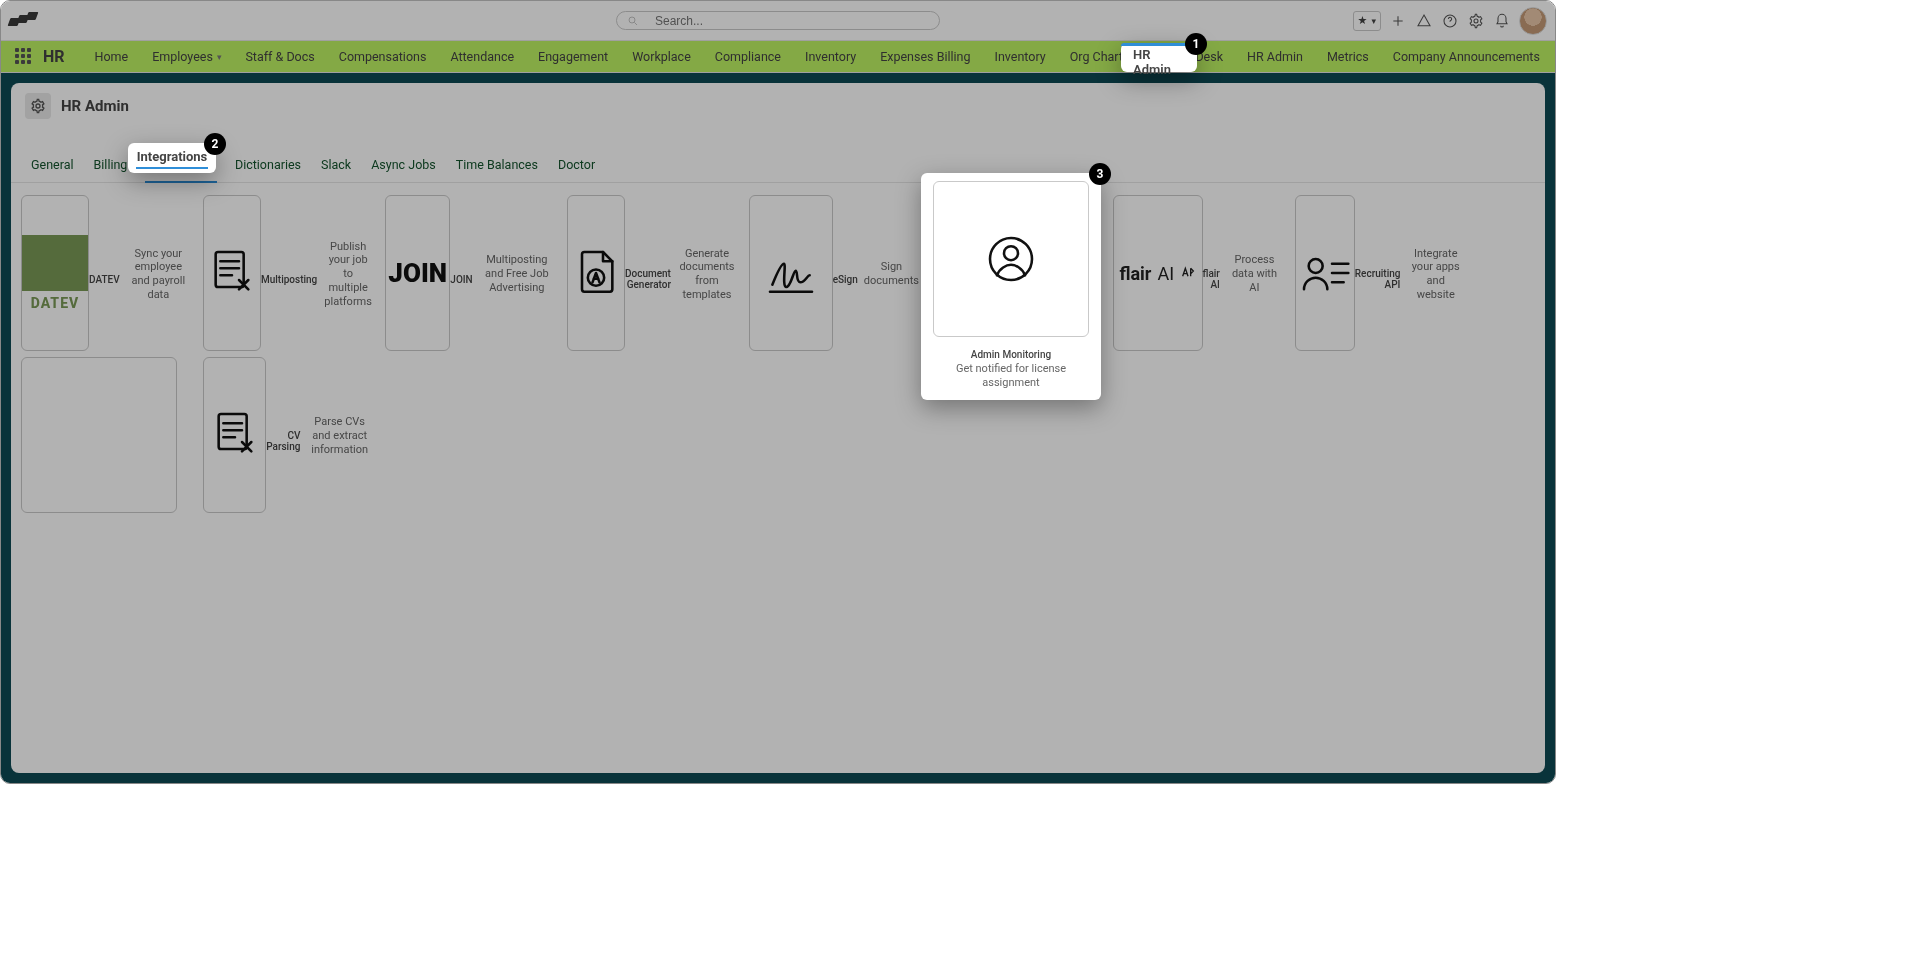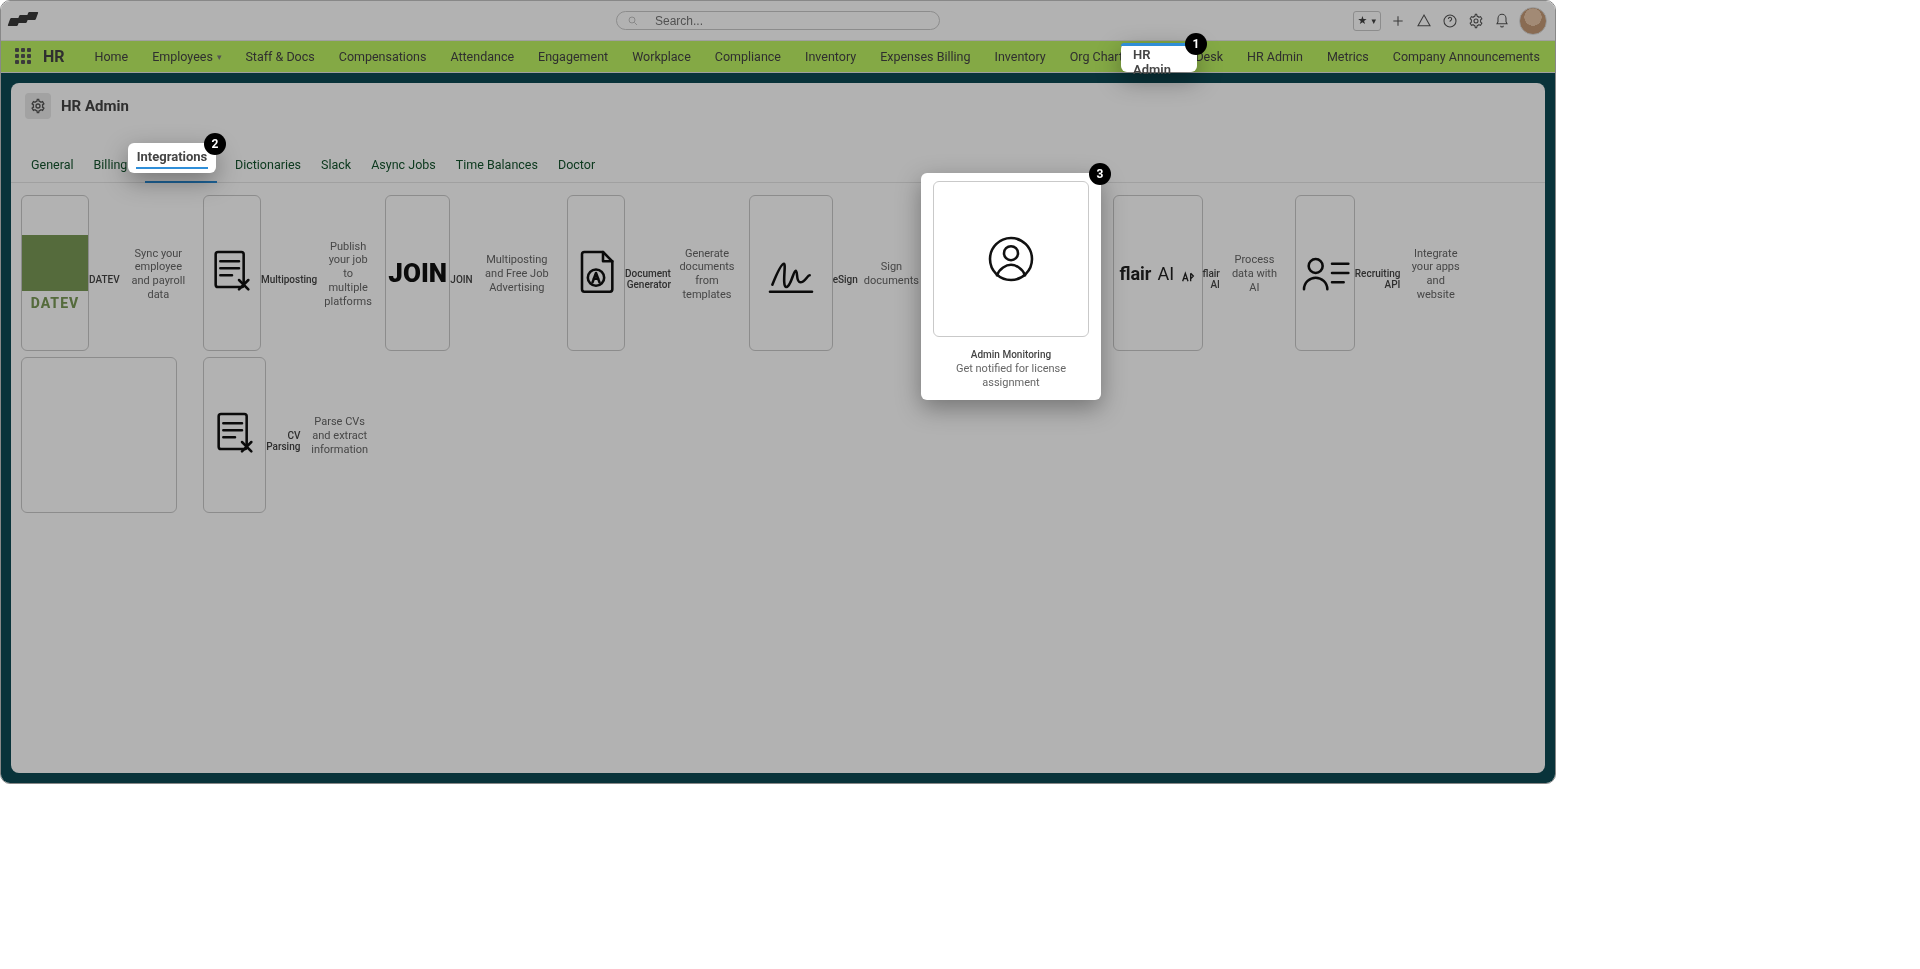--- a/index.html
+++ b/index.html
@@ -134,21 +134,21 @@
 
   
   .ic { width:56px; height:56px; }
   .ic svg { width:100%; height:100%; stroke:#111; fill:none; stroke-width:2.2; stroke-linecap:round; stroke-linejoin:round; }
 
   
   .datev { display:flex; flex-direction:column; align-items:center; gap:4px; }
   .datev-sq { width:66px; height:56px; background:#7a9a57; }
   .datev-txt { color:#7a9a57; font-weight:800; font-size:14px; letter-spacing:1px; }
   .join-txt { font-weight:900; font-size:26px; letter-spacing:0; color:#111; }
-  .flair-txt { font-weight:700; font-size:18px; color:#222; display:flex; align-items:flex-end; gap:6px; }
+  .flair-txt { font-weight:700; font-size:18px; color:#222; display:flex; align-items:flex-start; gap:6px; }
   .flair-txt svg { width:16px; height:16px; stroke:#222; }
 
 </style>
 </head>
 <body>
 
 <div class="outer">
   <div class="app-frame">
 
     <div class="header">

